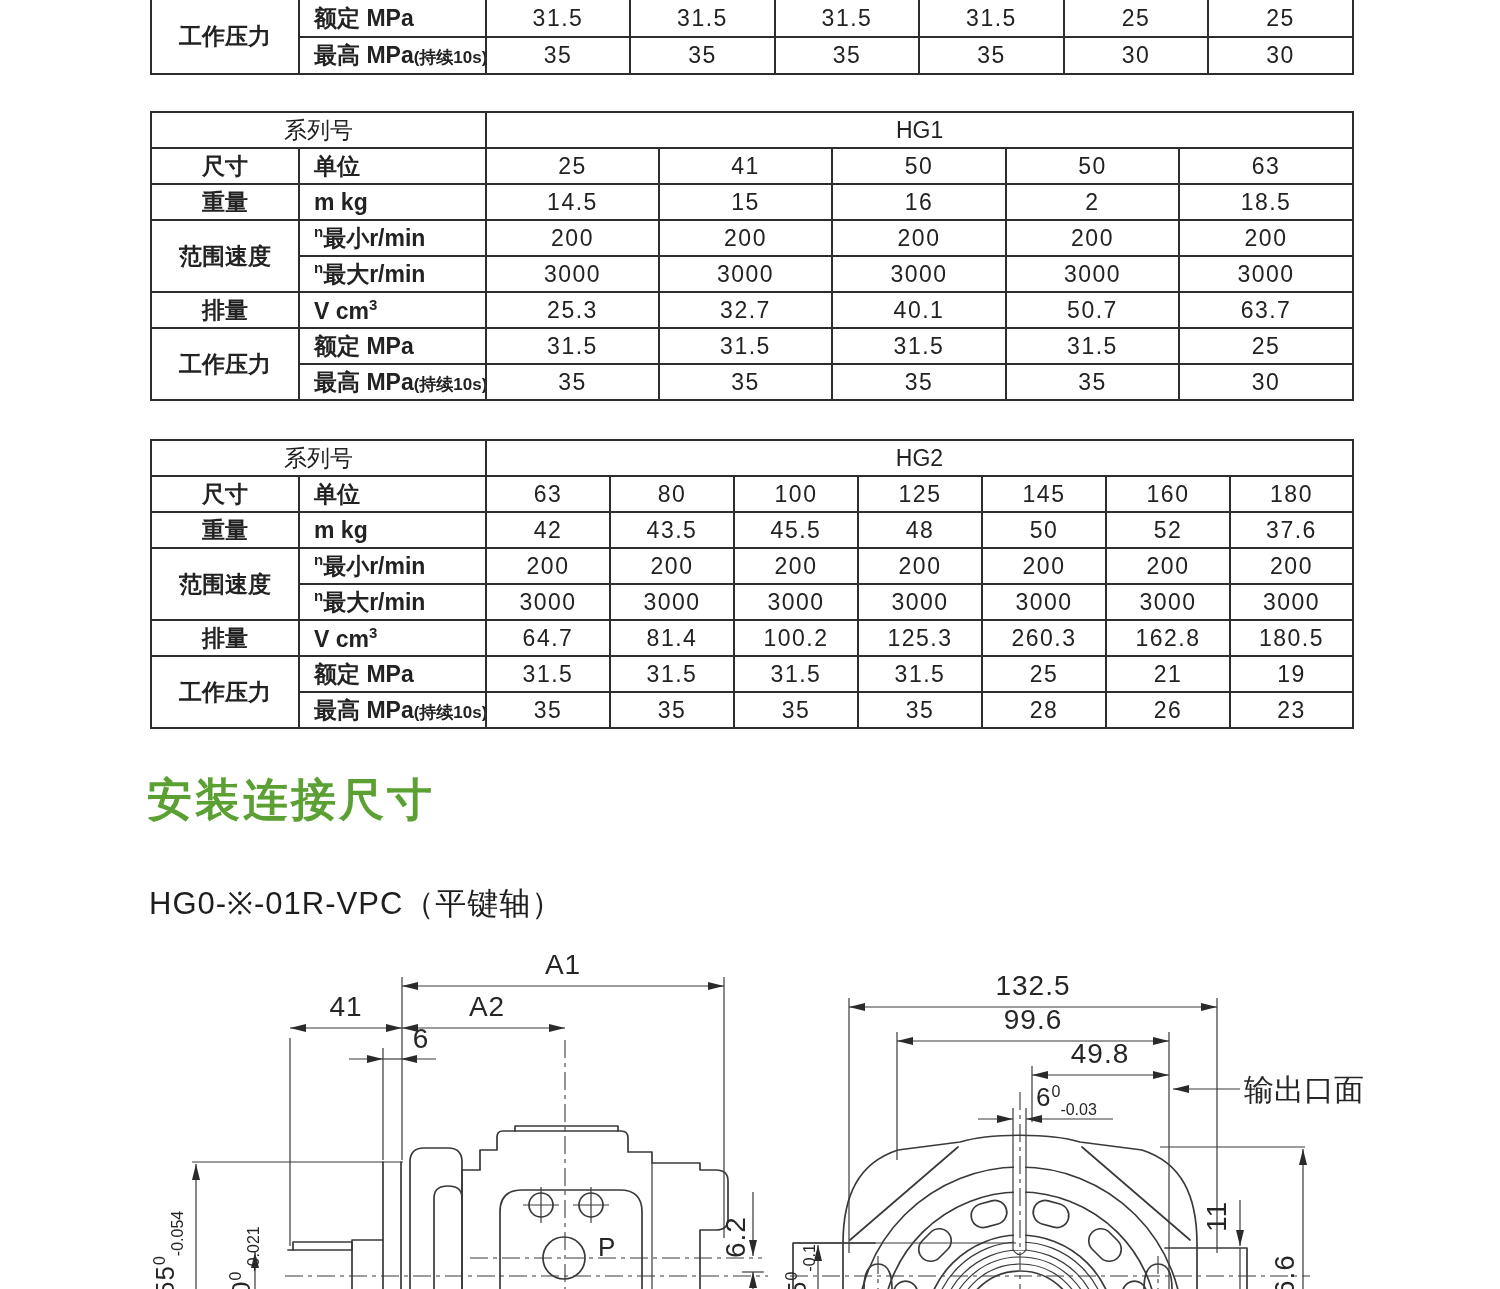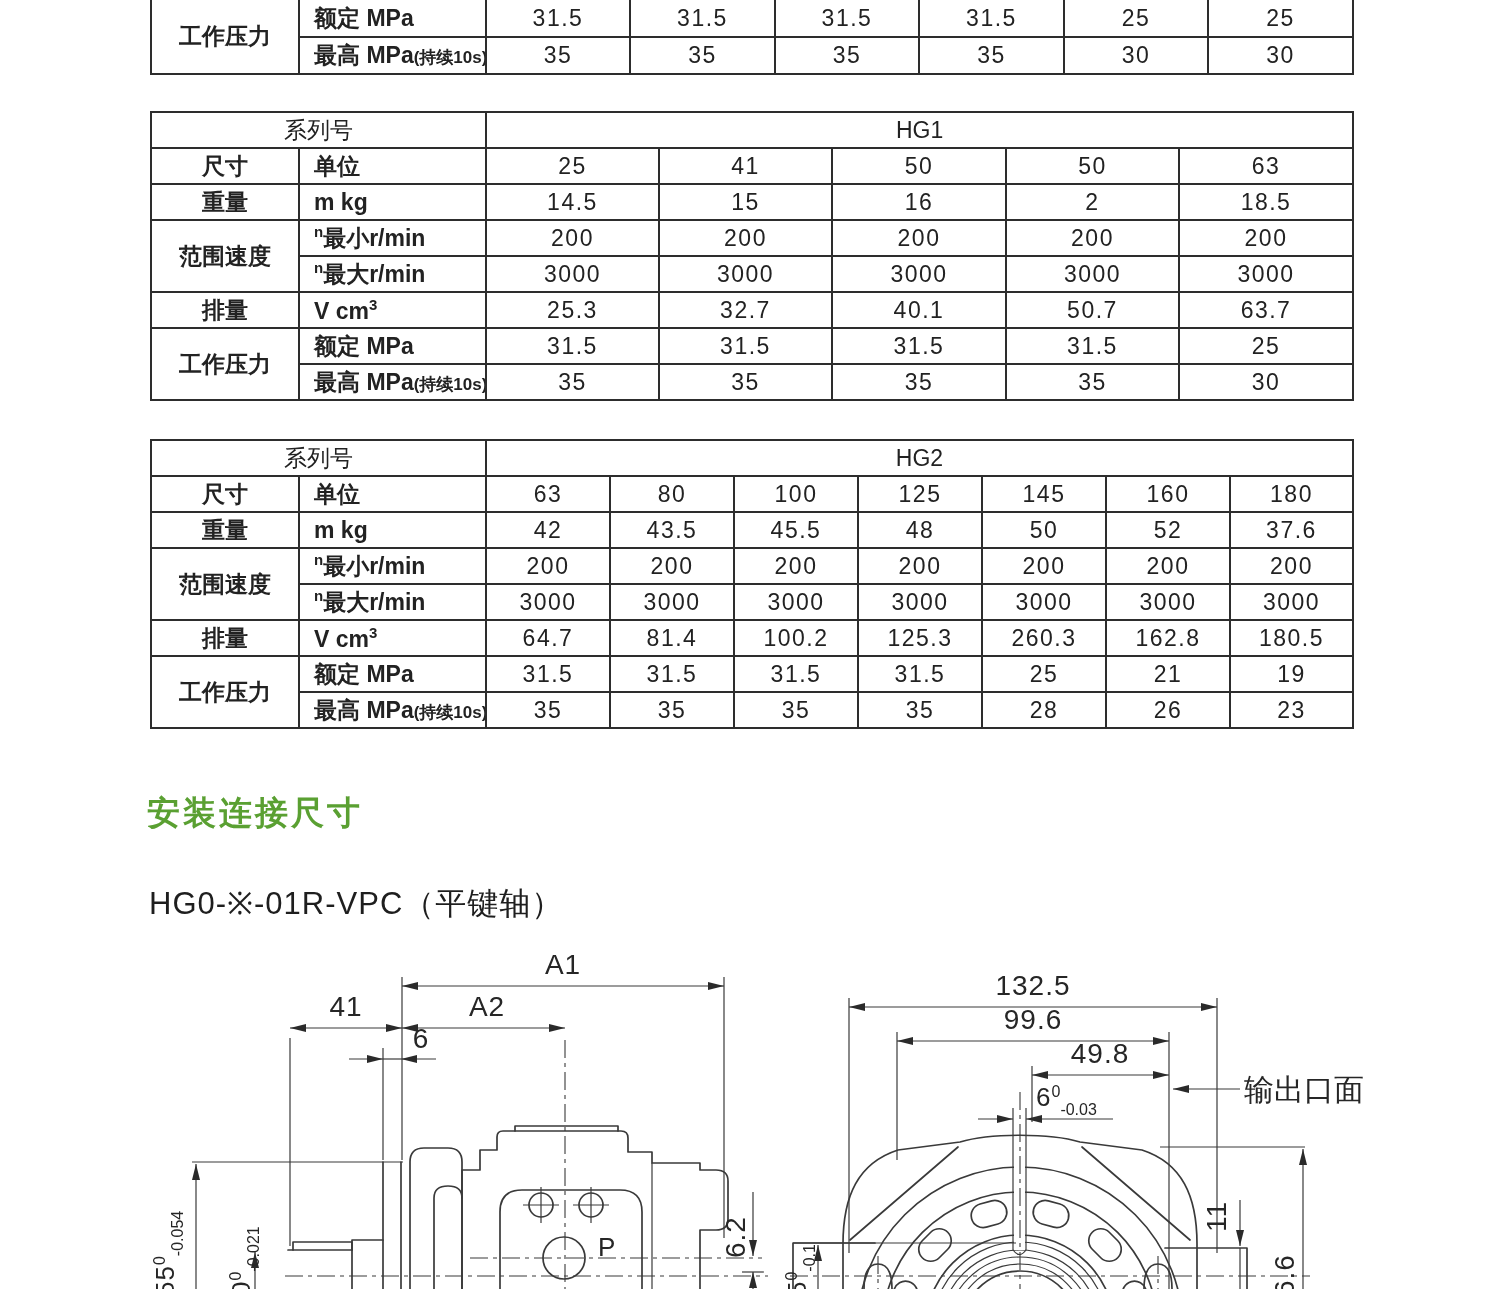--- a/index.html
+++ b/index.html
@@ -6,21 +6,21 @@
   .stage{position:relative;width:1500px;height:1289px;background:#ffffff;overflow:hidden;
          font-family:"Liberation Sans",sans-serif;color:#222;}
   table.spec{position:absolute;border-collapse:collapse;table-layout:fixed;background:#fff;}
   table.spec td{border:2px solid #2d2d2d;font-size:23px;color:#222;overflow:hidden;white-space:nowrap;}
   td.lab{padding-left:1px;text-align:center;font-weight:bold;}
   td.unit{padding-left:14px;text-align:left;font-weight:bold;}
   td.num{text-align:center;font-size:22px;letter-spacing:1.5px;}
   td.ctr{text-align:center;}
   .small{font-size:17px;letter-spacing:0;}
   sup.n{font-size:15px;}
-  .sec-title{position:absolute;left:147px;top:791px;font-size:33px;font-weight:bold;
+  .sec-title{position:absolute;left:147px;top:770px;font-size:45px;font-weight:bold;
              color:#5aa032;letter-spacing:3px;}
   .sec-sub{position:absolute;left:149px;top:881px;font-size:31px;color:#1e1e1e;letter-spacing:1px;}
   svg text{font-family:"Liberation Sans",sans-serif;fill:#262626;}
   .dimtxt{font-size:28px;letter-spacing:1px;}
   .cjktxt{font-size:30px;}
   .ptxt{font-size:26px;}
   .tolmain{font-size:26px;letter-spacing:1px;}
   .tolsmall{font-size:16px;letter-spacing:0;}
   .oline{stroke:#3a3a3a;stroke-width:1.7;fill:none;stroke-linejoin:round;stroke-linecap:round;}
   .tline{stroke:#3a3a3a;stroke-width:1.2;fill:none;}

